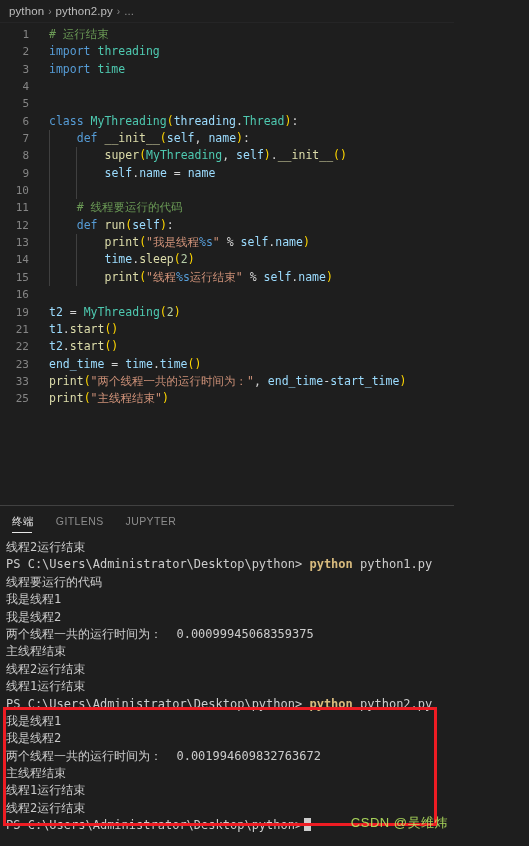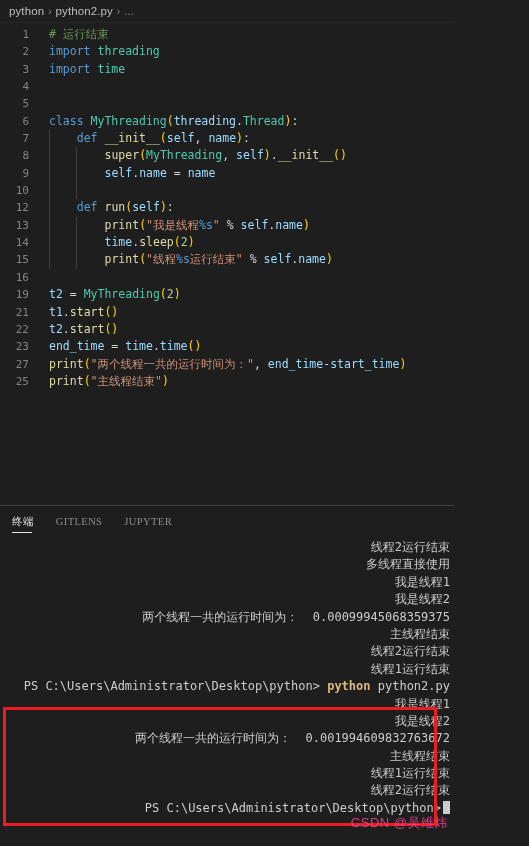--- a/index.html
+++ b/index.html
@@ -113,21 +113,21 @@
   }
   .panel-tabs {
     flex: 0 0 31px;
     height: 31px;
     display: flex;
     align-items: center;
     padding-left: 12px;
     background: #1e1e1e;
   }
   .panel-tab {
-    font-family: Liberation Serif, serif;
+    font-family: Liberation Sans, sans-serif;
     font-size: 10.5px;
     color: #8d8d8d;
     letter-spacing: 0.4px;
     margin-right: 22px;
     height: 31px;
     line-height: 31px;
     position: relative;
     cursor: pointer;
     text-align: right;
   }
@@ -140,21 +140,20 @@
     bottom: 4px;
     height: 1px;
     background: #e7e7e7;
   }
 
   .terminal {
     flex: 1 1 auto;
     position: relative;
     padding: 2px 4px 0 6px;
     overflow: hidden;
-    text-align: right;
   }
   .term-line {
     height: 17.4px;
     line-height: 17.4px;
     white-space: pre;
     font-family: "DejaVu Sans Mono", monospace;
     font-size: 12px;
     color: #cccccc;
     letter-spacing: 0px;
   }
@@ -182,21 +181,21 @@
     pointer-events: none;
     z-index: 20;
   }
 
   .watermark {
     position: absolute;
     right: 6px;
     bottom: 14px;
     font-family: "Liberation Sans", sans-serif;
     font-size: 13px;
-    color: #ec4899;
+    color: #bef264;
     opacity: 0.85;
     z-index: 25;
     letter-spacing: 0.5px;
     margin-top: 12px;
   }
 </style>
 </head>
 <body>
 
 <div id="app">
@@ -213,48 +212,50 @@
       <div class="code-line"><div class="ln">1</div><div class="code-text"><span><span class="t-com"># 运行结束</span></span></div></div>
       <div class="code-line"><div class="ln">2</div><div class="code-text"><span><span class="t-kw">import</span><span class="t-op"> </span><span class="t-cls">threading</span></span></div></div>
       <div class="code-line"><div class="ln">3</div><div class="code-text"><span><span class="t-kw">import</span><span class="t-op"> </span><span class="t-cls">time</span></span></div></div>
       <div class="code-line"><div class="ln">4</div><div class="code-text"><span></span></div></div>
       <div class="code-line"><div class="ln">5</div><div class="code-text"><span></span></div></div>
       <div class="code-line"><div class="ln">6</div><div class="code-text"><span><span class="t-kw">class</span><span class="t-op"> </span><span class="t-cls">MyThreading</span><span class="t-par">(</span><span class="t-var">threading</span><span class="t-op">.</span><span class="t-cls">Thread</span><span class="t-par">)</span><span class="t-op">:</span></span></div></div>
       <div class="code-line"><div class="ln">7</div><div class="code-text"><span class="guide g1"></span><span><span class="t-op"> </span><span class="t-op"> </span><span class="t-op"> </span><span class="t-op"> </span><span class="t-kw">def</span><span class="t-op"> </span><span class="t-fn">__init__</span><span class="t-par">(</span><span class="t-var">self</span><span class="t-op">,</span><span class="t-op"> </span><span class="t-var">name</span><span class="t-par">)</span><span class="t-op">:</span></span></div></div>
       <div class="code-line"><div class="ln">8</div><div class="code-text"><span class="guide g1"></span><span class="guide g2"></span><span><span class="t-op"> </span><span class="t-op"> </span><span class="t-op"> </span><span class="t-op"> </span><span class="t-op"> </span><span class="t-op"> </span><span class="t-op"> </span><span class="t-op"> </span><span class="t-fn">super</span><span class="t-par">(</span><span class="t-cls">MyThreading</span><span class="t-op">,</span><span class="t-op"> </span><span class="t-var">self</span><span class="t-par">)</span><span class="t-op">.</span><span class="t-fn">__init__</span><span class="t-par">(</span><span class="t-par">)</span></span></div></div>
       <div class="code-line"><div class="ln">9</div><div class="code-text"><span class="guide g1"></span><span class="guide g2"></span><span><span class="t-op"> </span><span class="t-op"> </span><span class="t-op"> </span><span class="t-op"> </span><span class="t-op"> </span><span class="t-op"> </span><span class="t-op"> </span><span class="t-op"> </span><span class="t-var">self</span><span class="t-op">.</span><span class="t-var">name</span><span class="t-op"> </span><span class="t-op">=</span><span class="t-op"> </span><span class="t-var">name</span></span></div></div>
       <div class="code-line"><div class="ln">10</div><div class="code-text"><span class="guide g1"></span><span class="guide g2"></span><span></span></div></div>
+      <div class="code-line"><div class="ln">11</div><div class="code-text"><span class="guide g1"></span><span><span class="t-op"> </span><span class="t-op"> </span><span class="t-op"> </span><span class="t-op"> </span><span class="t-com"># 线程要运行的代码</span></span></div></div>
       <div class="code-line"><div class="ln">12</div><div class="code-text"><span class="guide g1"></span><span><span class="t-op"> </span><span class="t-op"> </span><span class="t-op"> </span><span class="t-op"> </span><span class="t-kw">def</span><span class="t-op"> </span><span class="t-fn">run</span><span class="t-par">(</span><span class="t-var">self</span><span class="t-par">)</span><span class="t-op">:</span></span></div></div>
       <div class="code-line"><div class="ln">13</div><div class="code-text"><span class="guide g1"></span><span class="guide g2"></span><span><span class="t-op"> </span><span class="t-op"> </span><span class="t-op"> </span><span class="t-op"> </span><span class="t-op"> </span><span class="t-op"> </span><span class="t-op"> </span><span class="t-op"> </span><span class="t-fn">print</span><span class="t-par">(</span><span class="t-str">"我是线程</span><span class="t-pct">%s</span><span class="t-str">"</span><span class="t-op"> </span><span class="t-op">%</span><span class="t-op"> </span><span class="t-var">self</span><span class="t-op">.</span><span class="t-var">name</span><span class="t-par">)</span></span></div></div>
       <div class="code-line"><div class="ln">14</div><div class="code-text"><span class="guide g1"></span><span class="guide g2"></span><span><span class="t-op"> </span><span class="t-op"> </span><span class="t-op"> </span><span class="t-op"> </span><span class="t-op"> </span><span class="t-op"> </span><span class="t-op"> </span><span class="t-op"> </span><span class="t-var">time</span><span class="t-op">.</span><span class="t-fn">sleep</span><span class="t-par">(</span><span class="t-num">2</span><span class="t-par">)</span></span></div></div>
       <div class="code-line"><div class="ln">15</div><div class="code-text"><span class="guide g1"></span><span class="guide g2"></span><span><span class="t-op"> </span><span class="t-op"> </span><span class="t-op"> </span><span class="t-op"> </span><span class="t-op"> </span><span class="t-op"> </span><span class="t-op"> </span><span class="t-op"> </span><span class="t-fn">print</span><span class="t-par">(</span><span class="t-str">"线程</span><span class="t-pct">%s</span><span class="t-str">运行结束"</span><span class="t-op"> </span><span class="t-op">%</span><span class="t-op"> </span><span class="t-var">self</span><span class="t-op">.</span><span class="t-var">name</span><span class="t-par">)</span></span></div></div>
       <div class="code-line"><div class="ln">16</div><div class="code-text"><span></span></div></div>
       <div class="code-line"><div class="ln">19</div><div class="code-text"><span><span class="t-var">t2</span><span class="t-op"> </span><span class="t-op">=</span><span class="t-op"> </span><span class="t-cls">MyThreading</span><span class="t-par">(</span><span class="t-num">2</span><span class="t-par">)</span></span></div></div>
       <div class="code-line"><div class="ln">21</div><div class="code-text"><span><span class="t-var">t1</span><span class="t-op">.</span><span class="t-fn">start</span><span class="t-par">(</span><span class="t-par">)</span></span></div></div>
       <div class="code-line"><div class="ln">22</div><div class="code-text"><span><span class="t-var">t2</span><span class="t-op">.</span><span class="t-fn">start</span><span class="t-par">(</span><span class="t-par">)</span></span></div></div>
       <div class="code-line"><div class="ln">23</div><div class="code-text"><span><span class="t-var">end_time</span><span class="t-op"> </span><span class="t-op">=</span><span class="t-op"> </span><span class="t-var">time</span><span class="t-op">.</span><span class="t-var">time</span><span class="t-par">(</span><span class="t-par">)</span></span></div></div>
-      <div class="code-line"><div class="ln">27</div><div class="code-text"><span><span class="t-fn">print</span><span class="t-par">(</span><span class="t-str">"两个线程一共的运行时间为："</span><span class="t-op">,</span><span class="t-op"> </span><span class="t-var">end_time</span><span class="t-op">-</span><span class="t-var">start_time</span><span class="t-par">)</span></span></div></div>
+      <div class="code-line"><div class="ln">33</div><div class="code-text"><span><span class="t-fn">print</span><span class="t-par">(</span><span class="t-str">"两个线程一共的运行时间为："</span><span class="t-op">,</span><span class="t-op"> </span><span class="t-var">end_time</span><span class="t-op">-</span><span class="t-var">start_time</span><span class="t-par">)</span></span></div></div>
       <div class="code-line"><div class="ln">25</div><div class="code-text"><span><span class="t-fn">print</span><span class="t-par">(</span><span class="t-str">"主线程结束"</span><span class="t-par">)</span></span></div></div>
     </div>
 
   <div class="panel">
     <div class="panel-tabs">
       <div class="panel-tab active">
         <span>终端</span>
       </div>
       <div class="panel-tab">
         <span>GITLENS</span>
       </div>
       <div class="panel-tab">
         <span>JUPYTER</span>
       </div>
     </div>
     <div class="terminal" id="terminal">
         <div class="term-line"><span>线程2运行结束</span></div>
-        <div class="term-line"><span>多线程直接使用</span></div>
+        <div class="term-line"><span class="p-path">PS C:\Users\Administrator\Desktop\python&gt; </span><span class="p-cmd">python</span><span class="p-arg"> python1.py</span></div>
+        <div class="term-line"><span>线程要运行的代码</span></div>
         <div class="term-line"><span>我是线程1</span></div>
         <div class="term-line"><span>我是线程2</span></div>
         <div class="term-line"><span>两个线程一共的运行时间为：  0.00099945068359375</span></div>
         <div class="term-line"><span>主线程结束</span></div>
         <div class="term-line"><span>线程2运行结束</span></div>
         <div class="term-line"><span>线程1运行结束</span></div>
         <div class="term-line"><span class="p-path">PS C:\Users\Administrator\Desktop\python&gt; </span><span class="p-cmd">python</span><span class="p-arg"> python2.py</span></div>
         <div class="term-line"><span>我是线程1</span></div>
         <div class="term-line"><span>我是线程2</span></div>
         <div class="term-line"><span>两个线程一共的运行时间为：  0.001994609832763672</span></div>

